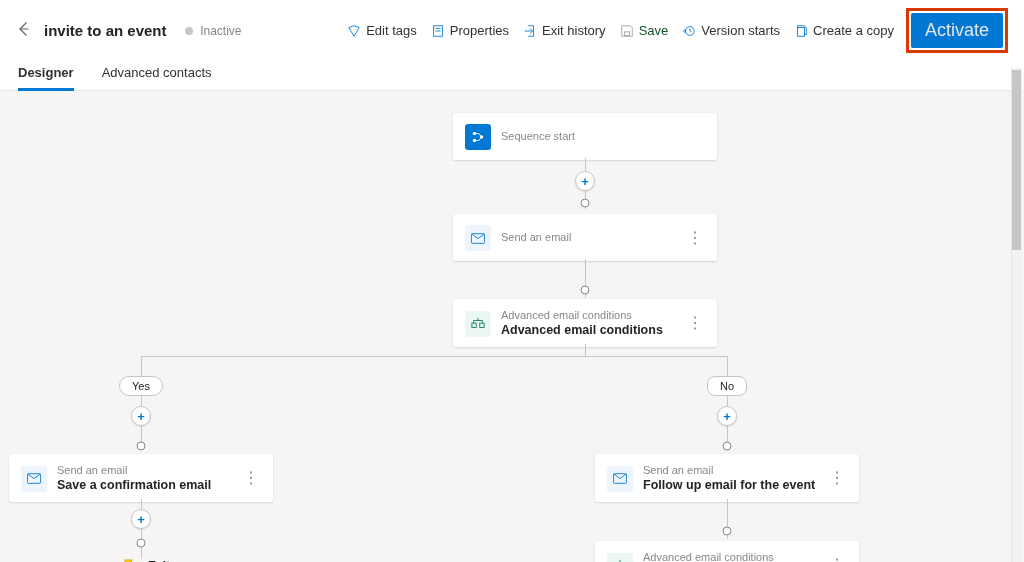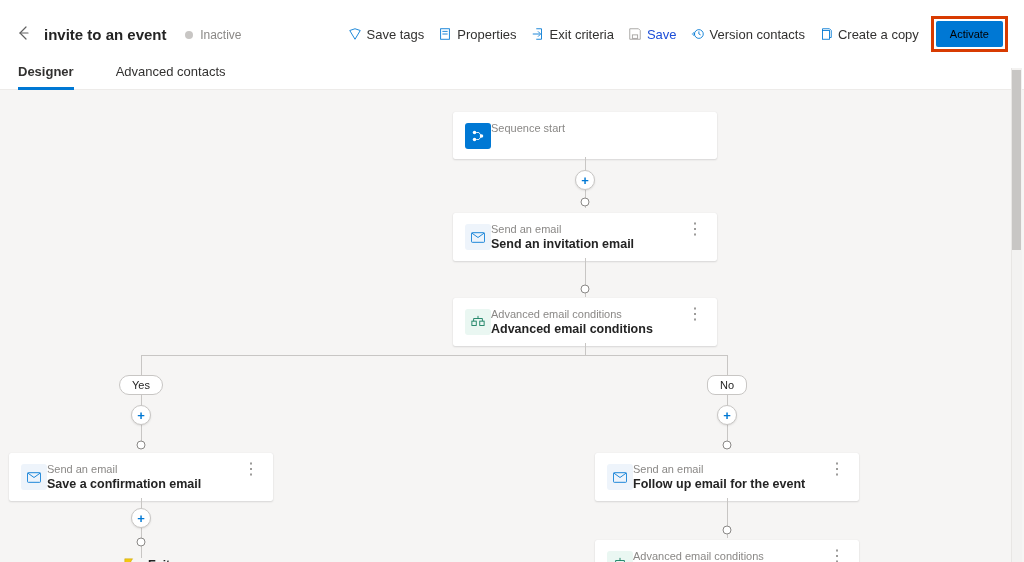--- a/index.html
+++ b/index.html
@@ -1,43 +1,43 @@
 <!DOCTYPE html>
 <html><head>
 <meta charset="utf-8">
 <style>
   * { box-sizing: border-box; margin: 0; padding: 0; }
   body { font-family: "Segoe UI", Tahoma, sans-serif; font-size: 13px; color: #242424; background: #fff; width: 1024px; height: 562px; overflow: hidden; position: relative; }
 
   
-  .header { display: flex; align-items: center; justify-content: space-between; padding: 16px 16px 6px 14px; border-bottom: none; }
+  .header { display: flex; align-items: center; justify-content: space-between; padding: 8px 16px 6px 14px; border-bottom: none; }
   .header-left { display: flex; align-items: center; gap: 10px; }
   .back { color: #616161; cursor: pointer; padding: 2px; }
   .page-title { font-size: 15px; font-weight: 600; }
   .status-dot { width: 8px; height: 8px; border-radius: 50%; background: #c8c6c4; display: inline-block; margin: 0 4px 0 8px; }
   .status-text { color: #8a8886; font-size: 12px; }
   .header-right { display: flex; align-items: center; gap: 10px; }
   .cmd { display: inline-flex; align-items: center; gap: 5px; color: #323130; cursor: pointer; font-size: 13px; padding: 4px 2px; }
-  .cmd.disabled { color: #1d4ed8; cursor: default; }
+  .cmd.disabled { color: #14532d; cursor: default; }
   .cmd svg { width: 14px; height: 14px; }
-  .activate-btn { background: #0078d4; color: #000000; border: none; padding: 7px 14px; font-size: 11px; cursor: pointer; border-radius: 2px; }
+  .activate-btn { background: #0078d4; color: #e5e5e5; border: none; padding: 7px 14px; font-size: 18px; cursor: pointer; border-radius: 2px; }
   .activate-highlight { border: 3px solid #d83b01; padding: 2px; display: inline-block; }
 
   
-  .tabs { display: flex; gap: 42px; padding: 0 18px; border-bottom: 1px solid #edebe9; }
+  .tabs { display: flex; gap: 28px; padding: 0 18px; border-bottom: 1px solid #edebe9; }
   .tab { padding: 6px 0 10px; font-size: 13px; color: #323130; cursor: pointer; position: relative; }
   .tab.active { font-weight: 600; }
   .tab.active::after { content: ""; position: absolute; left: 0; right: 0; bottom: -1px; height: 3px; background: #0078d4; }
 
   
   .canvas { background: #f6f5f4; position: relative; height: 100%; overflow: hidden; }
   .canvas-inner { position: relative; width: 100%; height: 100%; }
 
   
-  .card { position: absolute; background: #fff; border-radius: 2px; box-shadow: 0 0 1px rgba(0,0,0,0.1), 0 1px 2px rgba(0,0,0,0.12); width: 264px; padding: 10px 12px; display: flex; align-items: flex-start; }
+  .card { position: absolute; background: #fff; border-radius: 2px; box-shadow: 0 0 1px rgba(0,0,0,0.1), 0 1px 2px rgba(0,0,0,0.12); width: 264px; padding: 10px 12px; display: flex; align-items: center; gap: 10px; }
   .card .icon-box { width: 26px; height: 26px; border-radius: 3px; display: flex; align-items: center; justify-content: center; flex: 0 0 26px; margin-top: 1px; }
   .card .icon-start { background: #0078d4; }
   .card .icon-email { background: #eef4fb; }
   .card .icon-cond { background: #eaf7f2; }
   .card .card-body { flex: 1; }
   .card .card-kind { color: #8a8886; font-size: 11px; margin-bottom: 2px; }
   .card .card-title { font-size: 12.5px; font-weight: 600; }
   .card .more { color: #8a8886; font-size: 16px; padding: 0 2px; cursor: pointer; line-height: 12px; }
 
   
@@ -68,49 +68,49 @@
     <span>
       <span class="status-dot"></span>
       <span class="status-text">Inactive</span>
     </span>
   </div>
   <div class="header-right">
     <span class="cmd">
       <svg viewBox="0 0 16 16">
           <path d="M2 4l6-2 6 2-6 10L2 4z" fill="none" stroke="#0078d4" stroke-width="1"></path>
         </svg>
-      <span>Save tags</span>
+      <span>Edit tags</span>
     </span>
     <span class="cmd">
       <svg viewBox="0 0 16 16">
           <rect x="3" y="2" width="10" height="12" fill="none" stroke="#0078d4" stroke-width="1"></rect>
           <line x1="5" y1="5" x2="11" y2="5" stroke="#0078d4"></line>
           <line x1="5" y1="8" x2="11" y2="8" stroke="#0078d4"></line>
         </svg>
       <span>Properties</span>
     </span>
     <span class="cmd">
       <svg viewBox="0 0 16 16">
           <path d="M6 2h6v12H6M2 8h8m-2-3 3 3-3 3" fill="none" stroke="#0078d4" stroke-width="1"></path>
         </svg>
-      <span>Exit criteria</span>
+      <span>Exit history</span>
     </span>
     <span class="cmd disabled">
       <svg viewBox="0 0 16 16">
           <path d="M2 2h10l2 2v10H2z" fill="none" stroke="#a19f9d" stroke-width="1"></path>
           <rect x="5" y="9" width="6" height="4" fill="none" stroke="#a19f9d"></rect>
         </svg>
       <span>Save</span>
     </span>
     <span class="cmd">
       <svg viewBox="0 0 16 16">
           <circle cx="9" cy="8" r="5" fill="none" stroke="#0078d4" stroke-width="1"></circle>
           <path d="M9 5v3l2 1M3 8H1m2-2 1 2-1 2" fill="none" stroke="#0078d4"></path>
         </svg>
-      <span>Version contacts</span>
+      <span>Version starts</span>
     </span>
     <span class="cmd">
       <svg viewBox="0 0 16 16">
           <rect x="4" y="4" width="8" height="10" fill="none" stroke="#0078d4"></rect>
           <path d="M4 4V2h8l2 2v8h-2" fill="none" stroke="#0078d4"></path>
         </svg>
       <span>Create a copy</span>
     </span>
     <span class="activate-highlight">
       <button class="activate-btn">Activate</button>
@@ -146,21 +146,20 @@
 
     <div class="card" style="left:453px; top:123px;">
       <div class="icon-box icon-email">
         <svg width="14" height="11" viewBox="0 0 16 12">
             <rect x="0.5" y="0.5" width="15" height="11" rx="1" fill="none" stroke="#0078d4"></rect>
             <path d="M1 1l7 5 7-5" fill="none" stroke="#0078d4"></path>
           </svg>
       </div>
       <div class="card-body">
         <div class="card-kind">Send an email</div>
-        <div class="card-title">Send an invitation email</div>
       </div>
       <div class="more">⋮</div>
     </div>
 
     <div class="vline" style="left:585px; top:168px; height:39px;"></div>
     <div class="port" style="left:585px; top:199px;"></div>
 
     <div class="card" style="left:453px; top:208px;">
       <div class="icon-box icon-cond">
         <svg width="14" height="14" viewBox="0 0 16 16">

